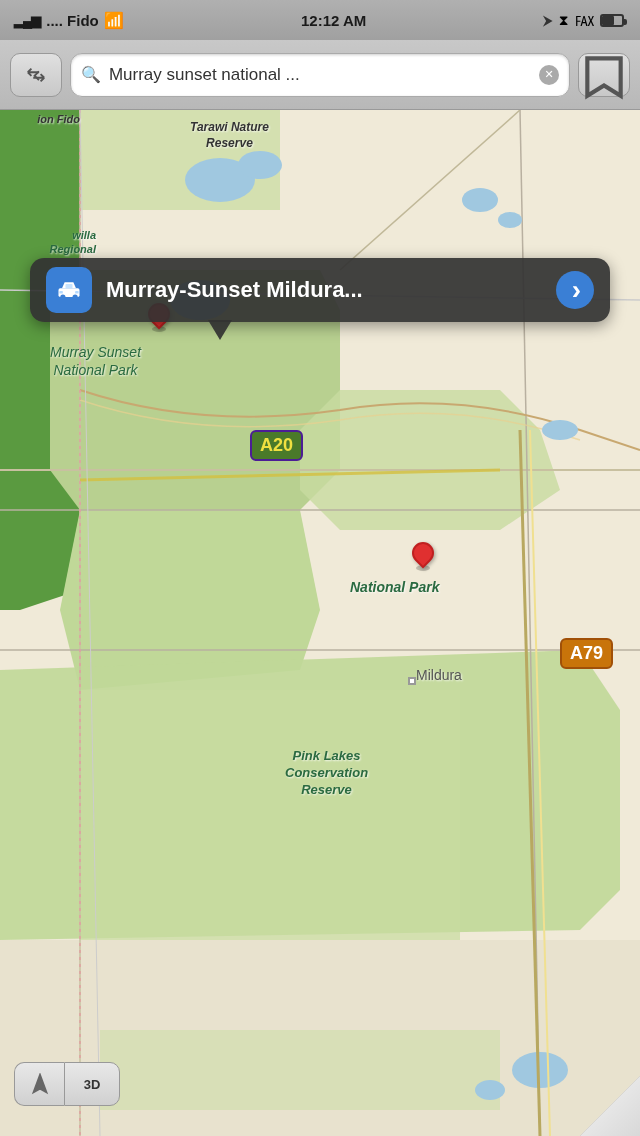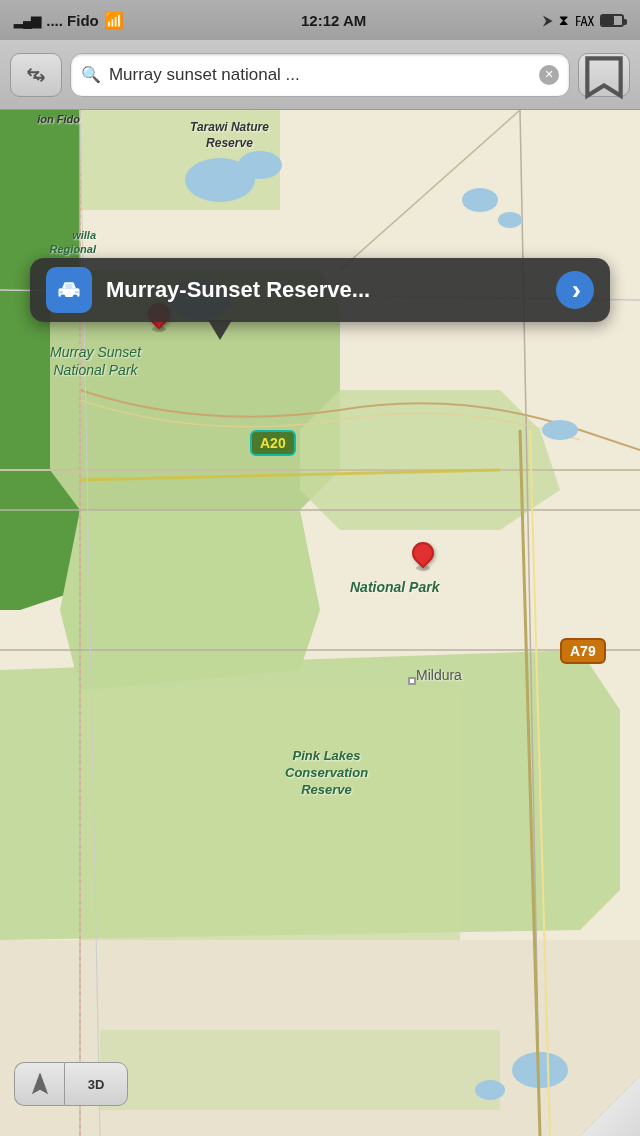--- a/index.html
+++ b/index.html
@@ -87,22 +87,22 @@
     .map-label {
       position: absolute; font-size: 13px; color: #2a6a40; font-weight: 600;
       font-style: italic; text-align: center; line-height: 1.3;
       text-shadow: 1px 1px 2px rgba(255,255,255,0.8);
       pointer-events: none;
     }
     .map-label-gray { color: #666; font-style: normal; font-weight: 400; }
 
     
     .road-shield {
-      position: absolute; background: #4a7a2a; border: 2px solid #14b8a6;
-      border-radius: 6px; color: #f0e040; font-size: 14px; font-weight: 800;
+      position: absolute; background: #4a7a2a; border: 2px solid #4c1d95;
+      border-radius: 6px; color: #f0e040; font-size: 18px; font-weight: 800;
       padding: 3px 8px; text-align: center;
     }
     .road-shield-orange {
       background: #c8740a; border-color: #a05008; color: white;
     }
 
     
     .map-pin {
       position: absolute; display: flex; flex-direction: column; align-items: center;
       z-index: 40;
@@ -120,21 +120,21 @@
     
     #bottom-controls {
       position: absolute; bottom: 30px; left: 14px; display: flex; gap: 0; z-index: 50;
     }
     .map-ctrl-btn {
       background: linear-gradient(to bottom, #e8e8e8, #d0d0d0);
       border: 1px solid #999; height: 44px; display: flex; align-items: center;
       justify-content: center; cursor: pointer; font-size: 13px; font-weight: 600; color: #333;
     }
     .map-ctrl-btn:first-child { width: 50px; border-radius: 10px 0 0 10px; border-right: none; }
-    .map-ctrl-btn:last-child { width: 64px; border-radius: 0 10px 10px 0; }
+    .map-ctrl-btn:last-child { width: 56px; border-radius: 0 10px 10px 0; }
 
     
     #page-curl {
       position: absolute; bottom: 0; right: 0; width: 60px; height: 60px;
       background: linear-gradient(135deg, #e8e8e8 50%, #c0c0c0 50%);
       clip-path: polygon(100% 0, 100% 100%, 0 100%);
       z-index: 50;
     }
     #page-curl::before {
       content: ''; position: absolute; bottom: 0; right: 0;
@@ -288,21 +288,21 @@
       <svg viewBox="0 0 32 32" xmlns="http://www.w3.org/2000/svg">
         <rect x="4" y="14" width="24" height="10" rx="2" fill="white"></rect>
         <polygon points="8,14 11,7 21,7 24,14" fill="white"></polygon>
         <circle cx="9" cy="24" r="3" fill="#3a7fd5"></circle>
         <circle cx="23" cy="24" r="3" fill="#3a7fd5"></circle>
         <rect x="5" y="17" width="4" height="3" rx="1" fill="#a0d0ff" opacity="0.8"></rect>
         <rect x="23" y="17" width="4" height="3" rx="1" fill="#a0d0ff" opacity="0.8"></rect>
         <rect x="12" y="9" width="8" height="5" rx="1" fill="#a0d0ff" opacity="0.6"></rect>
       </svg>
     </div>
-    <div class="tooltip-text">Murray-Sunset Reserve...</div>
+    <div class="tooltip-text">Murray-Sunset Mildura...</div>
     <div class="tooltip-arrow"></div>
   </div>
 
   <div id="bottom-controls">
     <div class="map-ctrl-btn">
       <svg width="22" height="22" viewBox="0 0 24 24" fill="none" stroke="#666" stroke-width="2">
         <polygon points="12,2 19,21 12,17 5,21" fill="#666"></polygon>
       </svg>
     </div>
     <div class="map-ctrl-btn">3D</div>

